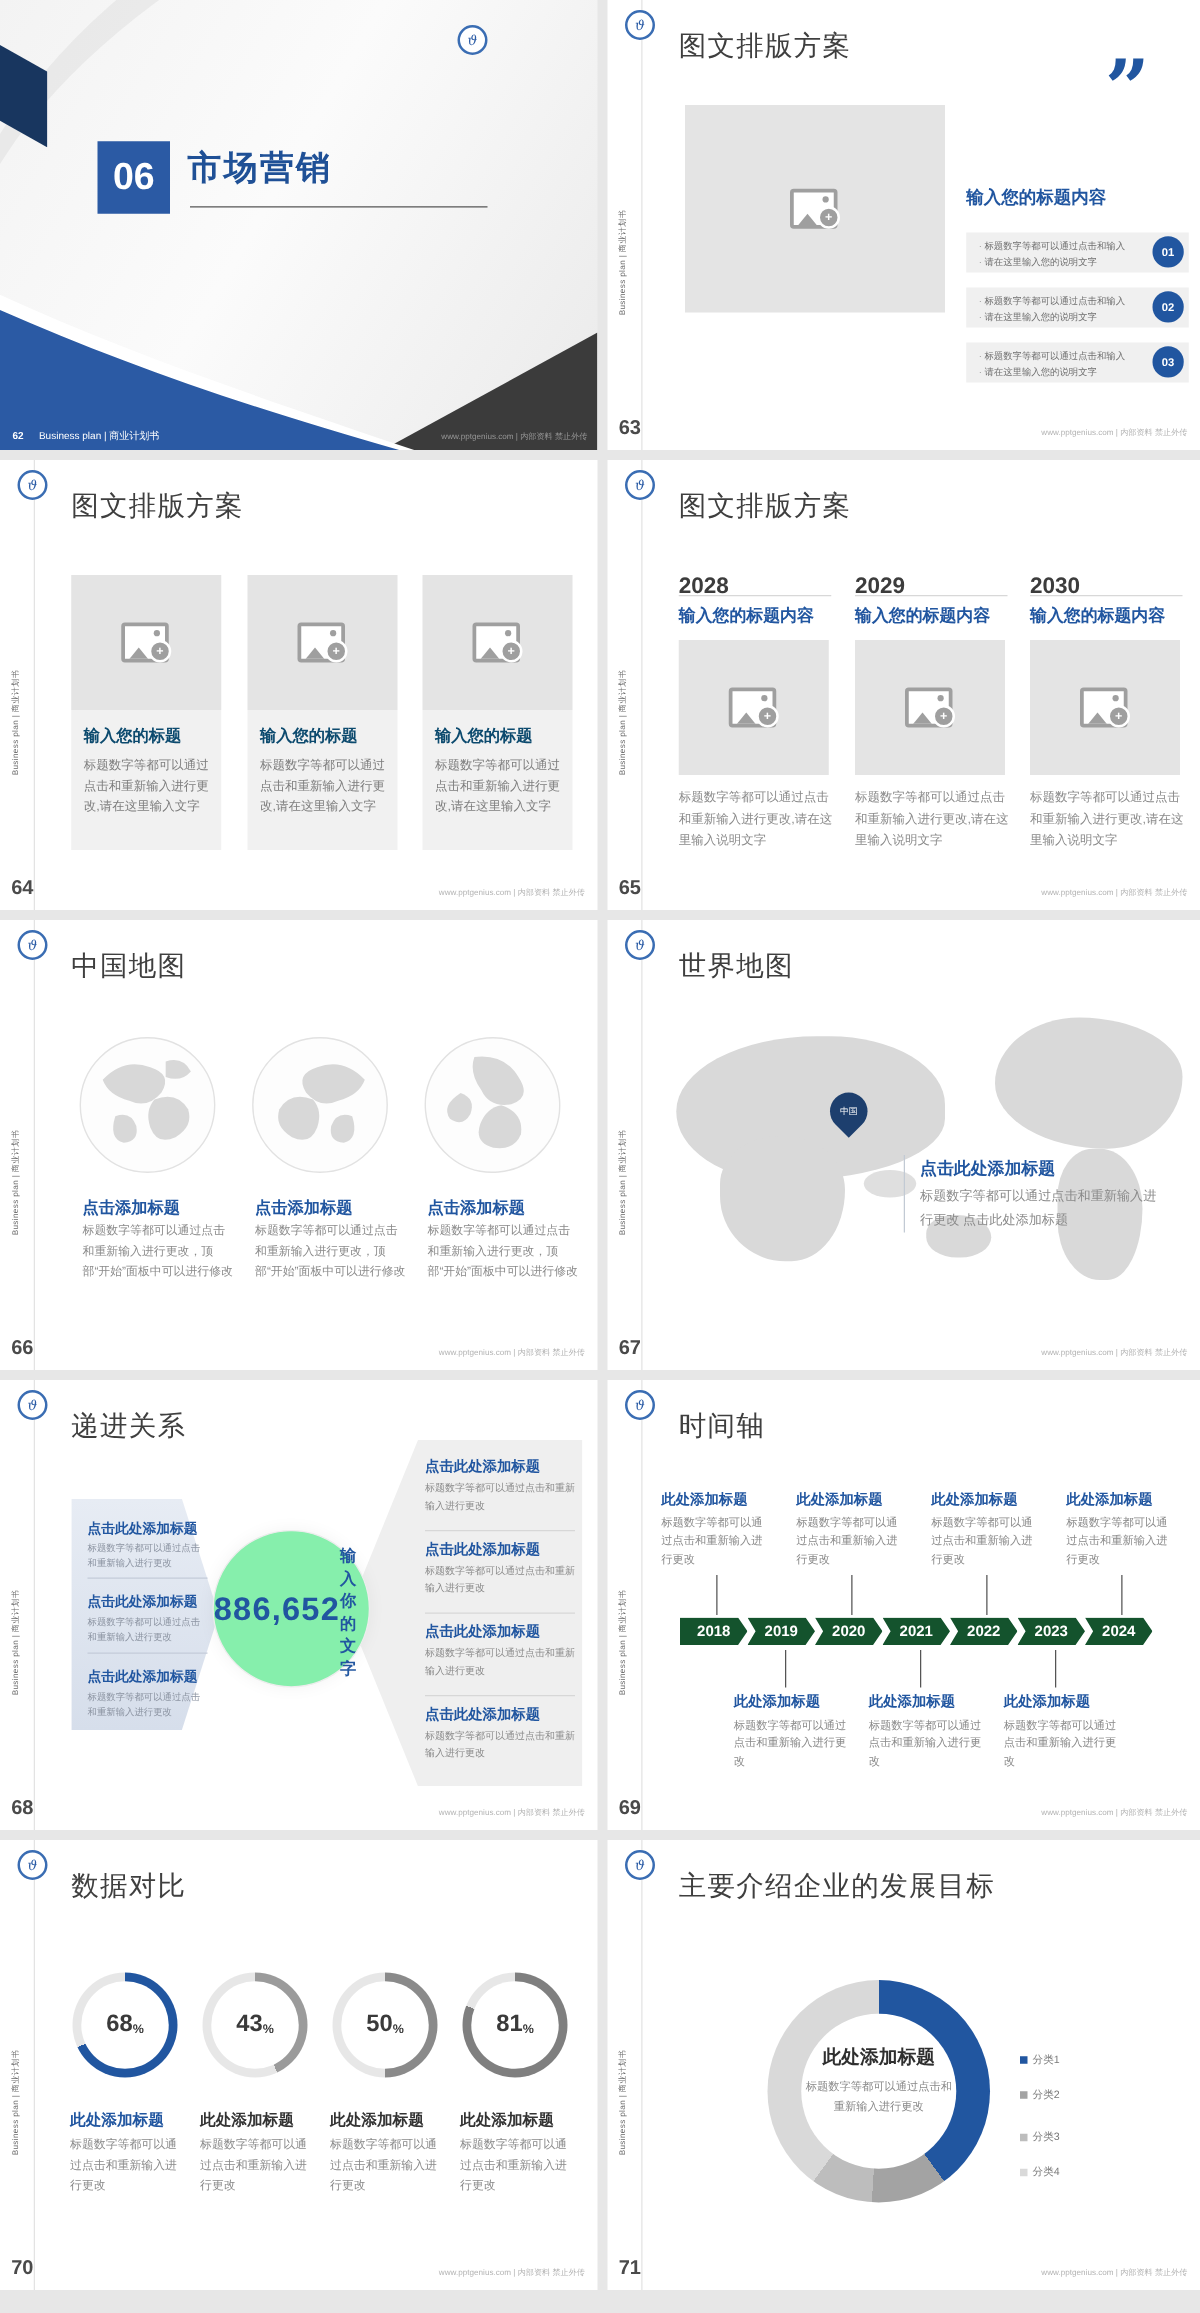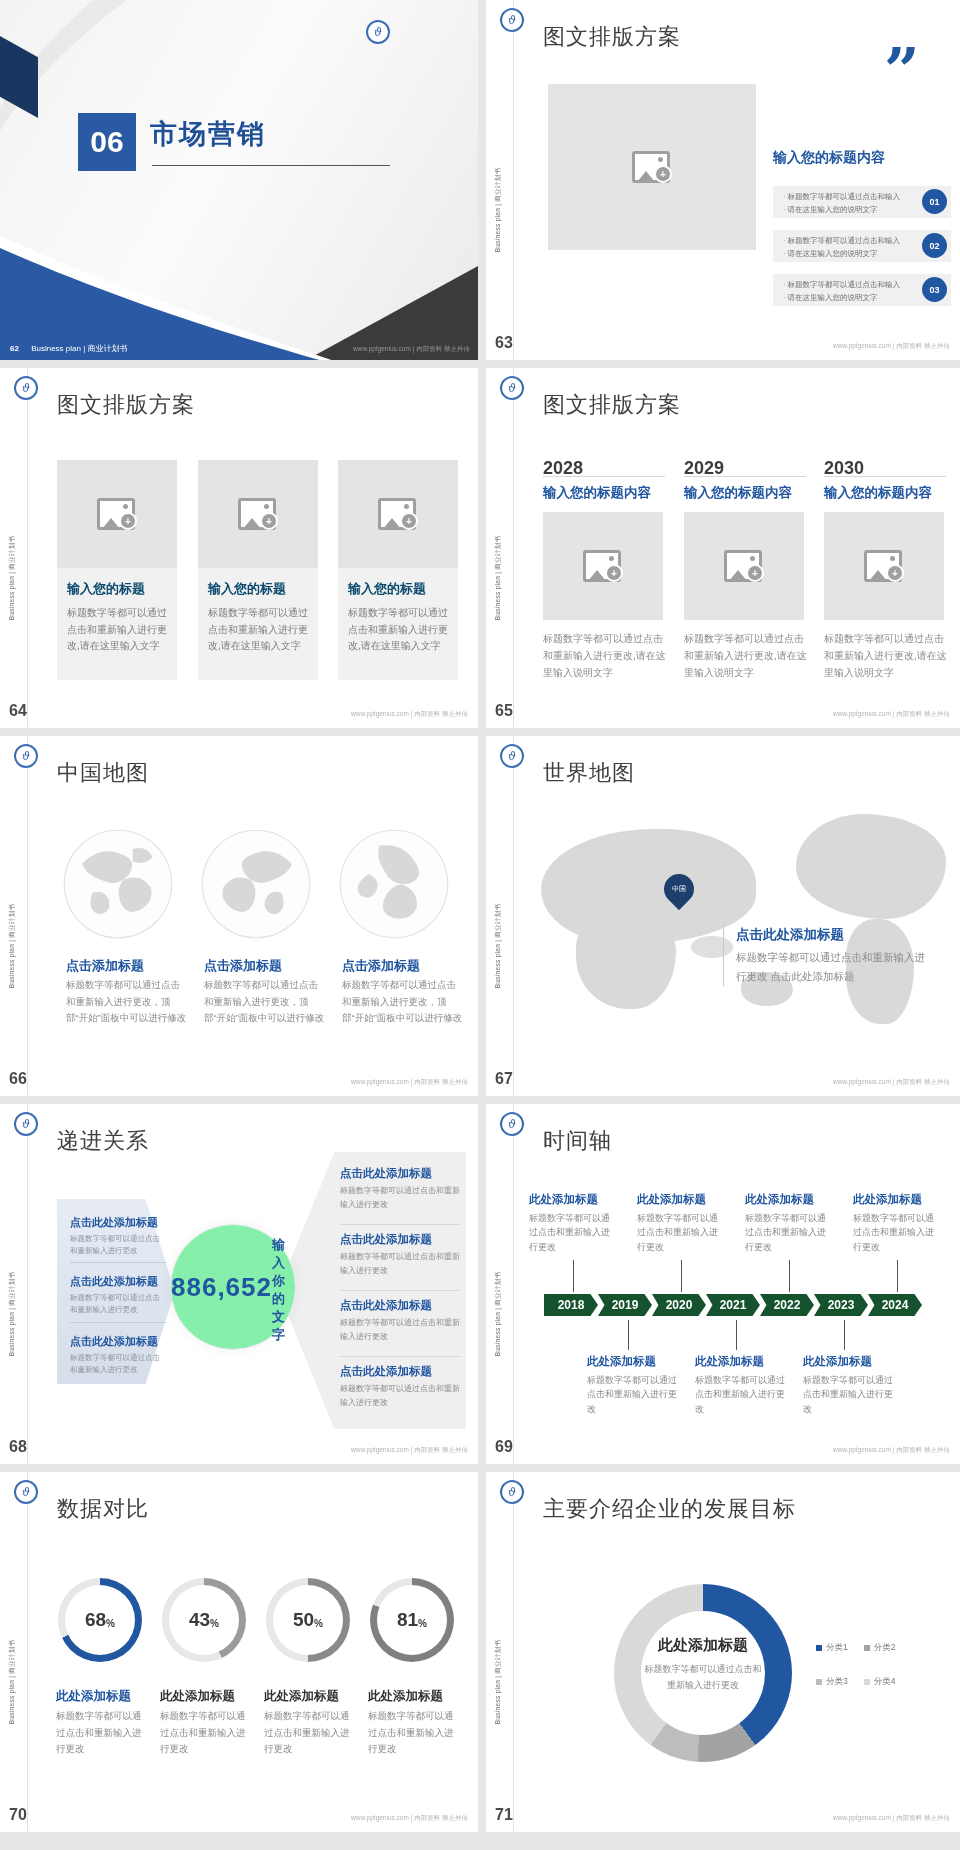--- a/index.html
+++ b/index.html
@@ -136,21 +136,21 @@
   .s70-body{position:absolute;top:236px;width:92px;font-size:9.5px;line-height:1.75;color:#8a8a8a;}
   .t1{left:56px;} .t2{left:160px;} .t3{left:264px;} .t4{left:368px;}
 
   
   .donut{position:absolute;left:128px;top:112px;width:178px;height:178px;border-radius:50%;}
   .donut::after{content:"";position:absolute;inset:27px;border-radius:50%;background:#fff;}
   .donut-center{position:absolute;left:157px;top:164px;width:120px;text-align:center;z-index:2;}
   .donut-center .t{font-size:15px;font-weight:bold;color:#2f2f2f;}
   .donut-center .b{font-size:9px;line-height:1.8;color:#8a8a8a;margin-top:6px;}
   .legend{position:absolute;left:330px;top:170px;z-index:2;}
-  .legend .row{display:flex;gap:16px;margin-bottom:22px;}
+  .legend .row{display:flex;gap:16px;margin-bottom:22px;flex-direction:column;}
   .legend .item{display:flex;align-items:center;gap:4px;font-size:8.5px;color:#7a7a7a;}
   .sq{width:6px;height:6px;display:inline-block;}
 </style>
 </head>
 <body>
 
 <div class="sheet">
 
   <div class="slide r1 s62">
     <div class="streak a"></div>

